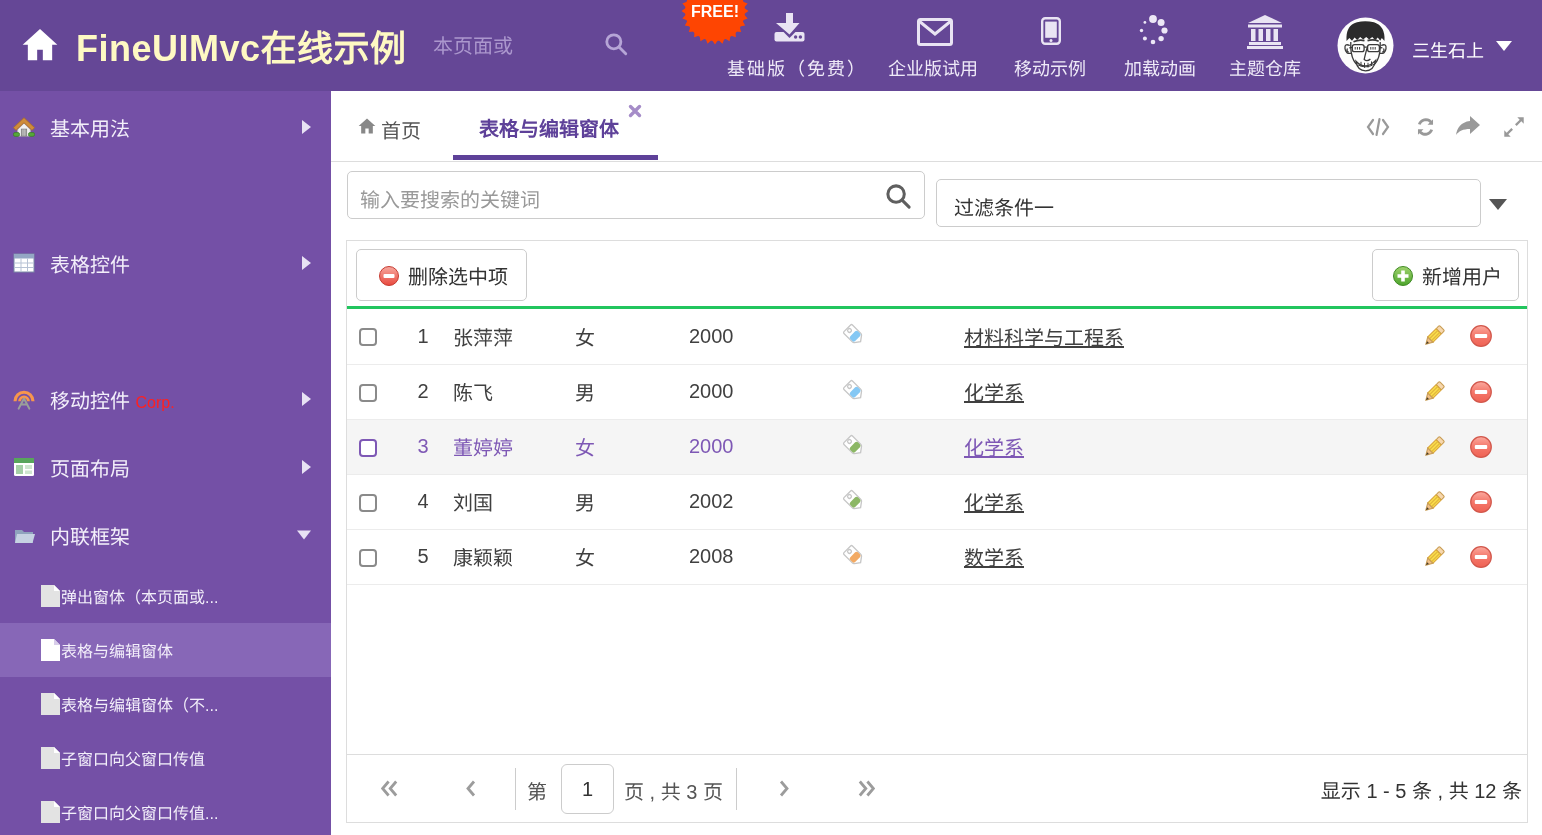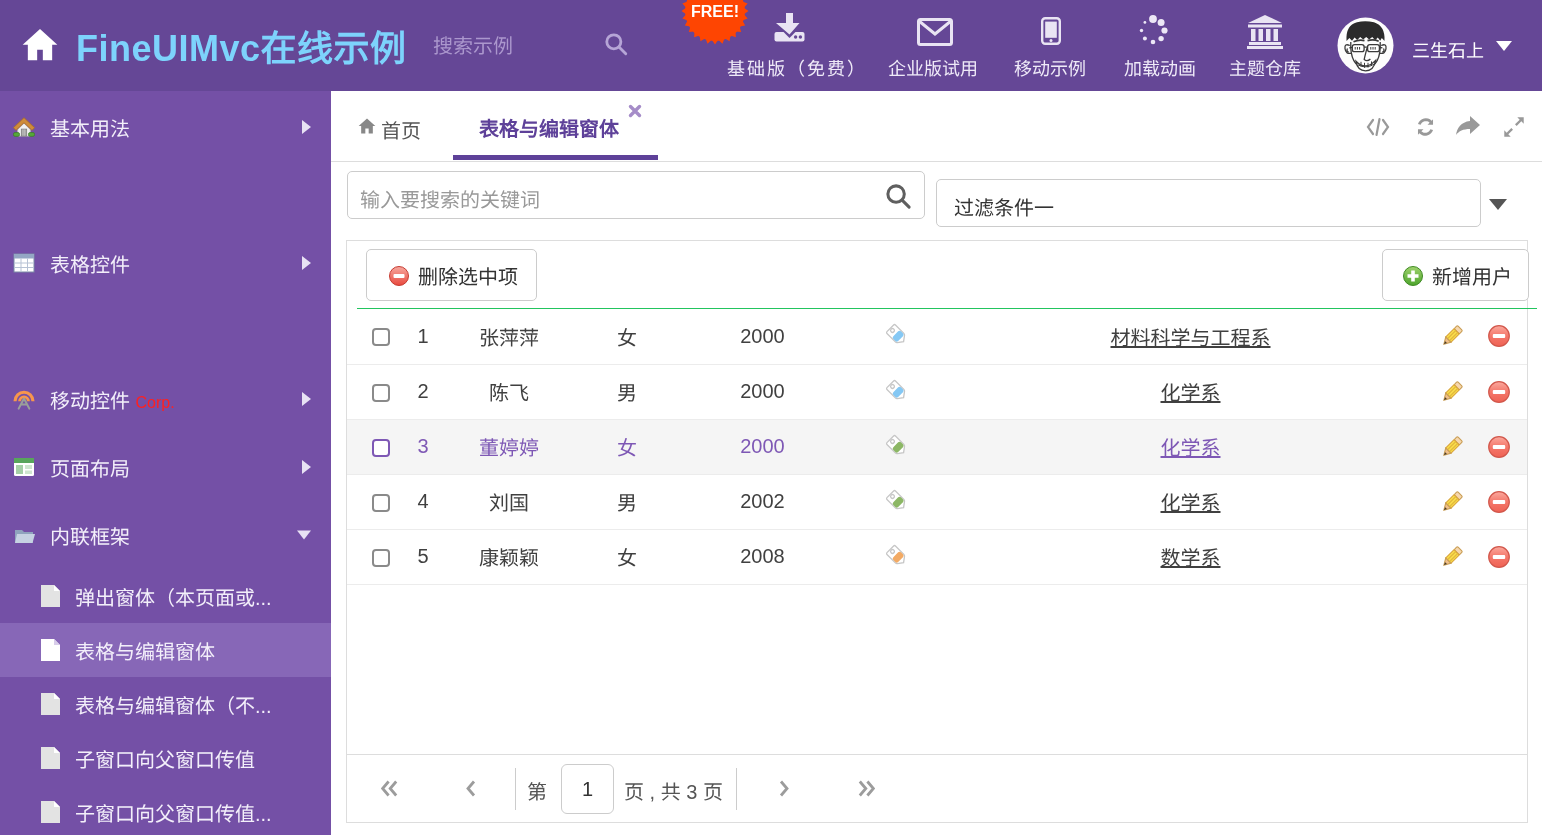--- a/index.html
+++ b/index.html
@@ -4,62 +4,62 @@
 <title>FineUIMvc在线示例</title>
 <style>
 * { margin:0; padding:0; box-sizing:border-box; }
 html,body { width:1542px; height:835px; overflow:hidden; background:#fff;
   font-family:"Liberation Sans", sans-serif; }
 #stage { position:relative; width:1542px; height:835px; overflow:hidden; }
 .abs { position:absolute; }
 
 
 #header { position:absolute; left:0; top:0; width:1542px; height:91px; background:#654796; }
-#logo-title { position:absolute; left:76px; top:19px; font-size:36px; font-weight:bold; color:#7dd3fc; letter-spacing:0.5px; }
+#logo-title { position:absolute; left:76px; top:19px; font-size:36px; font-weight:bold; color:#fef9c3; letter-spacing:0.5px; }
 #hsearch { position:absolute; left:433px; top:30px; font-size:20px; color:#ab97cd; }
 .hnav-label { position:absolute; top:54px; font-size:18px; color:#efeaf8; white-space:nowrap; }
 #uname { position:absolute; left:1412px; top:36px; font-size:18px; color:#ffffff; }
 
 
 #sidebar { position:absolute; left:0; top:91px; width:331px; height:744px; background:#7450a6; }
 .mitem { position:absolute; left:0; width:331px; height:68px; }
 .mitem .txt { position:absolute; left:50px; top:50%; transform:translateY(-50%); font-size:20px; color:#f3effa; }
 .mitem .arr { position:absolute; right:20px; top:50%; transform:translateY(-50%); width:0; height:0; }
 .arr-r { border-left:9px solid #e8e2f4; border-top:7px solid transparent; border-bottom:7px solid transparent; }
 .arr-d { border-top:9px solid #e8e2f4; border-left:7px solid transparent; border-right:7px solid transparent; }
 .mico { position:absolute; left:13px; top:50%; margin-top:-11px; width:22px; height:22px; }
 .sitem { position:absolute; left:0; width:331px; height:54px; }
 .sitem.active { background:#8767b7; }
-.sitem .txt { position:absolute; left:75px; top:50%; transform:translateY(-50%); font-size:20px; color:#f3effa; white-space:nowrap;text-align:right; }
+.sitem .txt { position:absolute; left:61px; top:50%; transform:translateY(-50%); font-size:16px; color:#f3effa; white-space:nowrap;text-align:right; }
 .sico { position:absolute; left:40px; top:50%; margin-top:-11px; width:21px; height:22px; }
 
 
 #content { position:absolute; left:331px; top:91px; width:1211px; height:744px; background:#fff; }
 #tabstrip { position:absolute; left:0; top:0; width:1211px; height:71px; border-bottom:1px solid #ddd; }
 #tab-home { position:absolute; left:26px; top:24px; font-size:20px; color:#555; }
 #tab-active { position:absolute; left:148px; top:22px; font-size:20px; font-weight:bold; color:#5e4199; }
 #tab-underline { position:absolute; left:122px; top:64px; width:205px; height:5px; background:#5e4199; }
 
 
 #srch { position:absolute; left:16px; top:80px; width:578px; height:48px; border:1px solid #ccc; border-radius:5px; }
 #srch .ph { position:absolute; left:12px; top:12px; font-size:20px; color:#999; }
 #fltr { position:absolute; left:605px; top:88px; width:545px; height:48px; border:1px solid #ccc; border-radius:5px; }
 #fltr .tx { position:absolute; left:17px; top:12px; font-size:20px; color:#333; }
 
 
 #grid { position:absolute; left:15px; top:149px; width:1182px; height:583px; border:1px solid #ddd; }
-#gtoolbar { position:absolute; left:10px; top:0; width:1180px; height:68px; border-bottom:1px solid #22c55e; }
+#gtoolbar { position:absolute; left:0; top:0; width:1180px; height:68px; border-bottom:3px solid #22c55e; }
 .gbtn { position:absolute; top:8px; height:52px; border:1px solid #ccc; border-radius:5px; background:#fff; }
 .gbtn .tx { position:absolute; top:50%; transform:translateY(-50%); font-size:20px; color:#333; white-space:nowrap; }
 #btn-del { left:9px; width:171px; }
 #btn-add { left:1025px; width:147px; }
 
 table#tbl { position:absolute; left:0; top:68px; width:1180px; border-collapse:collapse; table-layout:fixed; }
 #tbl th { height:67px; font-weight:normal; text-align:left; font-size:20px; color:#404040; border-bottom:1px solid #e4e4e4; padding:0 0 0 10px; }
-#tbl td { height:55px; font-size:20px; color:#404040; border-bottom:1px solid #ececec; padding:0 0 0 10px;text-align:center; }
+#tbl td { height:55px; font-size:20px; color:#404040; border-bottom:1px solid #ececec; padding:0 0 0 10px; }
 #tbl .sel td { background:#f5f5f5; color:#7e58b5; }
 #tbl a { color:#404040; }
 #tbl .sel a { color:#7e58b5; }
 #tbl td.cbc, #tbl th.cbc { padding-left:12px; }
 #tbl td.num { padding:0; text-align:center; }
 #tbl td.act { padding:0; }
 .cb { display:inline-block; width:18px; height:18px; border:2px solid #8a8a8a; border-radius:4px; background:#fff; vertical-align:middle; }
 .sel .cb { border-color:#7e58b5; }
 .tagi, .act svg { vertical-align:middle; } .tagi { margin-left:-4px; }
 
@@ -80,21 +80,21 @@
           <stop offset="1" stop-color="#ef6254"></stop>
         </linearGradient>
   </defs>
     </svg>
 
   <div id="header">
     <svg class="abs" style="left:19px;top:25px" width="42" height="40" viewBox="0 0 24 24">
         <path fill="#fff" d="M12 2.4 1.6 11.8h3.1v9.4h5.6v-6.3h3.4v6.3h5.6v-9.4h3.1z"></path>
       </svg>
     <div id="logo-title">FineUIMvc在线示例</div>
-    <div id="hsearch">搜索示例</div>
+    <div id="hsearch">本页面或</div>
     <svg class="abs" style="left:603px;top:31px" width="26" height="26" viewBox="0 0 24 24">
         <circle cx="10" cy="10" r="6.5" fill="none" stroke="#b6a5d6" stroke-width="2.6"></circle>
         <line x1="15" y1="15" x2="21" y2="21" stroke="#b6a5d6" stroke-width="2.6" stroke-linecap="round"></line>
       </svg>
 
     <svg class="abs" style="left:681px;top:-23px" width="68" height="68" viewBox="0 0 68 68">
       <g transform="translate(34,34)">
         <path id="burst" fill="#fe4502" d="M33.50,0.00L28.82,3.25L32.66,7.45L27.37,9.58L30.18,14.54L24.56,15.43L26.19,20.89L20.51,20.51L20.89,26.19L15.43,24.56L14.54,30.18L9.58,27.37L7.45,32.66L3.25,28.82L0.00,33.50L-3.25,28.82L-7.45,32.66L-9.58,27.37L-14.54,30.18L-15.43,24.56L-20.89,26.19L-20.51,20.51L-26.19,20.89L-24.56,15.43L-30.18,14.54L-27.37,9.58L-32.66,7.45L-28.82,3.25L-33.50,0.00L-28.82,-3.25L-32.66,-7.45L-27.37,-9.58L-30.18,-14.54L-24.56,-15.43L-26.19,-20.89L-20.51,-20.51L-20.89,-26.19L-15.43,-24.56L-14.54,-30.18L-9.58,-27.37L-7.45,-32.66L-3.25,-28.82L-0.00,-33.50L3.25,-28.82L7.45,-32.66L9.58,-27.37L14.54,-30.18L15.43,-24.56L20.89,-26.19L20.51,-20.51L26.19,-20.89L24.56,-15.43L30.18,-14.54L27.37,-9.58L32.66,-7.45L28.82,-3.25Z"></path>
         <circle r="30" fill="#fe4502"></circle>
       </g>
@@ -505,17 +505,18 @@
         <span class="abs" style="left:180px;top:21px;">第</span>
         <span id="pinput">1</span>
         <span class="abs" style="left:277px;top:21px;">页 , 共 3 页</span>
         <span class="psep" style="left:389px;"></span>
         <svg class="abs" style="left:432px;top:25px" width="11" height="17" viewBox="0 0 11 17">
             <path fill="none" stroke="#9c9c9c" stroke-width="2.8" d="M2 1.5 8 8.5 2 15.5"></path>
           </svg>
         <svg class="abs" style="left:511px;top:25px" width="17" height="17" viewBox="0 0 17 17">
             <path fill="none" stroke="#9c9c9c" stroke-width="2.8" d="M1.8 1.5 7.8 8.5 1.8 15.5 M9.4 1.5 15.4 8.5 9.4 15.5"></path>
           </svg>
+        <span id="pinfo">显示 1 - 5 条 , 共 12 条</span>
       </div>
     </div>
   </div>
 
 </div>
 
 </body></html>

